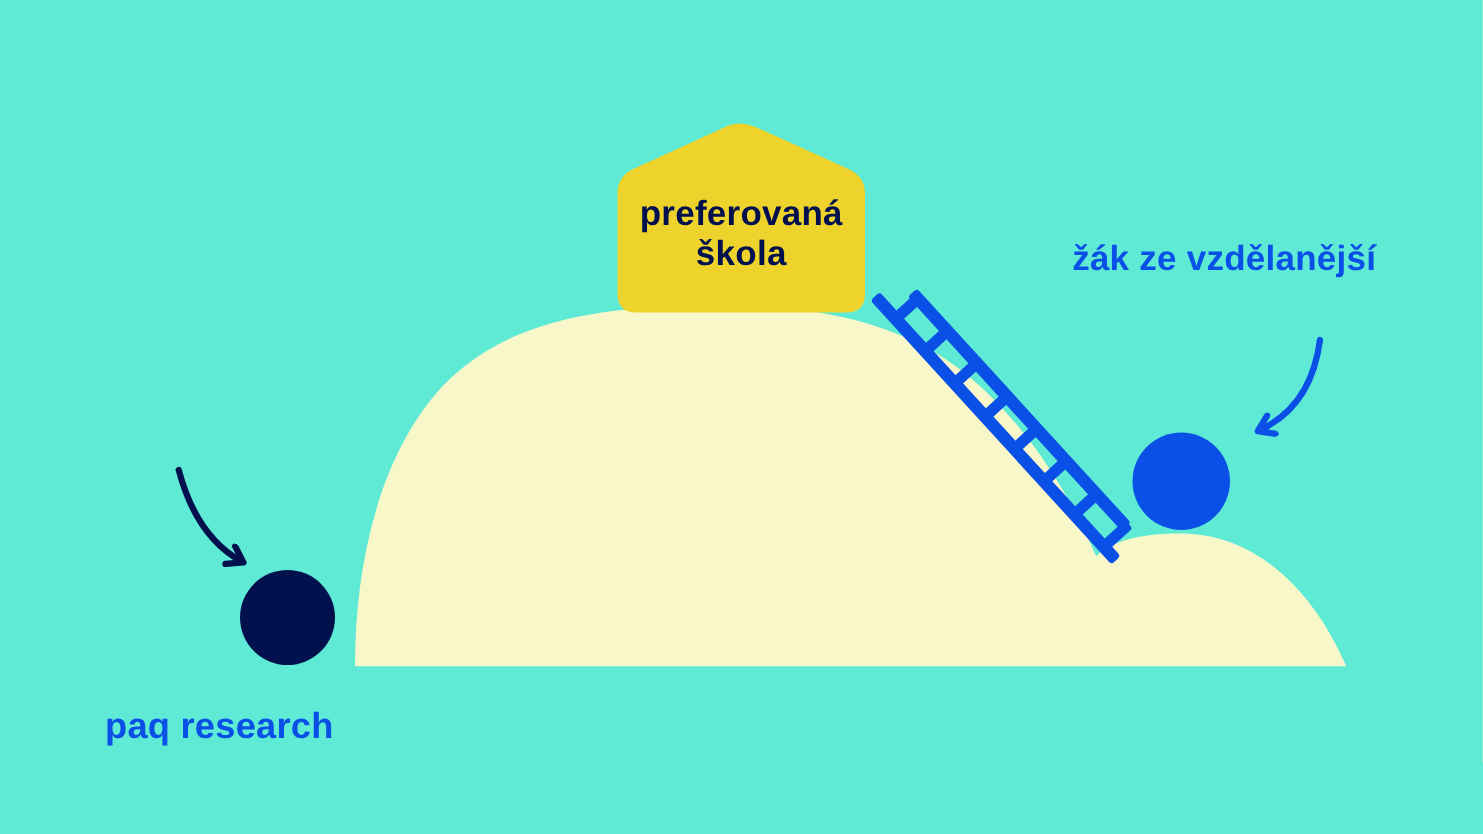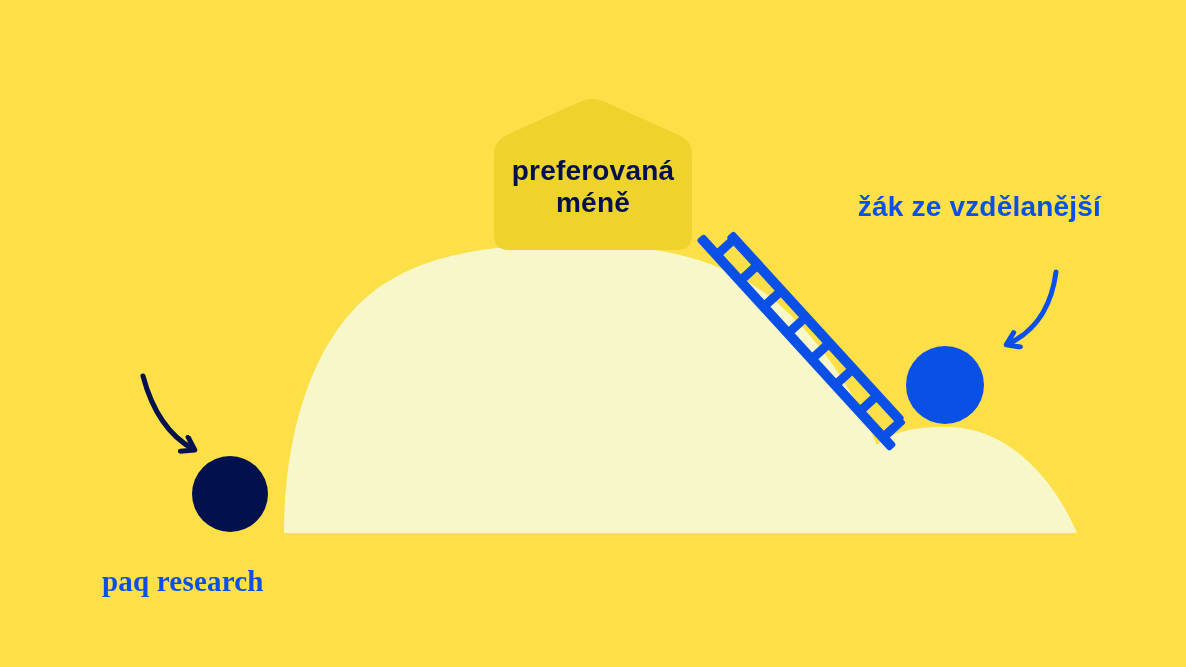--- a/index.html
+++ b/index.html
@@ -8,21 +8,21 @@
     width: 1186px;
     height: 667px;
     overflow: hidden;
     background: #b8eacb;
     font-family: "Liberation Sans", sans-serif;
   }
   .stage {
     position: relative;
     width: 1186px;
     height: 667px;
-    background: #fde047;
+    background: #5eead4;
   }
   .stage svg {
     position: absolute;
     left: 0;
     top: 0;
   }
   .label {
     position: absolute;
     font-weight: 700;
     font-size: 28px;
@@ -45,27 +45,26 @@
   .school-label {
     left: 474px;
     top: 155px;
     width: 238px;
     color: #02114e;
     text-align: center;
     line-height: 32px;
   }
   .brand {
     position: absolute;
-    left: 102px;
+    left: 84px;
     top: 565px;
     color: #0b50e6;
     font-weight: 700;
     font-size: 29px;
     letter-spacing: 0.2px;
-    font-family: Liberation Serif, serif;
   }
 </style>
 </head>
 <body>
 
 <div class="stage">
 
   <svg width="1186" height="667" viewBox="0 0 1186 667">
     <defs>
       <marker id="chevron-navy" markerUnits="userSpaceOnUse" markerWidth="30" markerHeight="30" refX="14" refY="10" orient="auto">
@@ -112,21 +111,21 @@
 
     <circle cx="230" cy="494" r="38" fill="#02114e"></circle>
     <circle cx="945" cy="385" r="39" fill="#0b50e6"></circle>
 
     <path d="M 143 376 Q 157 429 193 449" fill="none" stroke="#02114e" stroke-width="5" stroke-linecap="round" marker-end="url(#chevron-navy)"></path>
     <path d="M 1056 272 Q 1049 325 1008 344" fill="none" stroke="#0b50e6" stroke-width="5" stroke-linecap="round" marker-end="url(#chevron-blue)"></path>
   </svg>
 
   <div class="label school-label">
     <div>preferovaná</div>
-    <div>méně</div>
+    <div>škola</div>
   </div>
 
 
   <div class="label label-right">
     <div>žák ze vzdělanější</div>
   </div>
 
   <div class="brand">paq research</div>
 
 </div>

